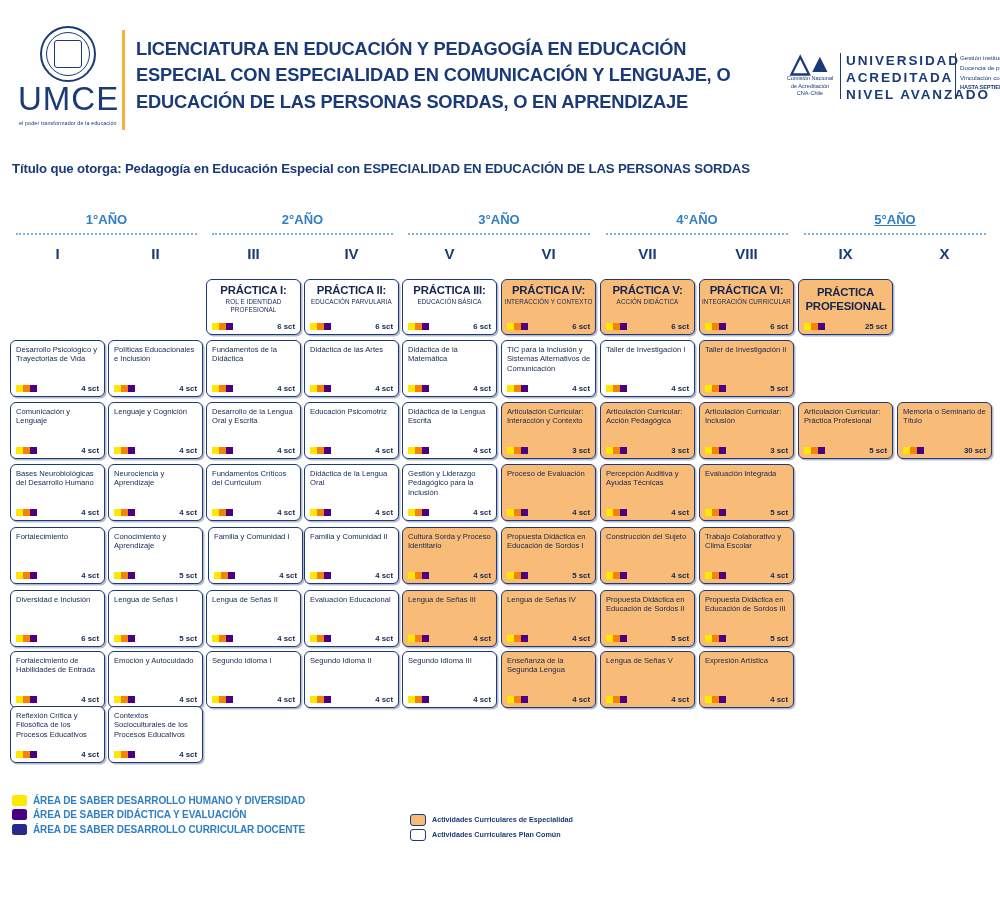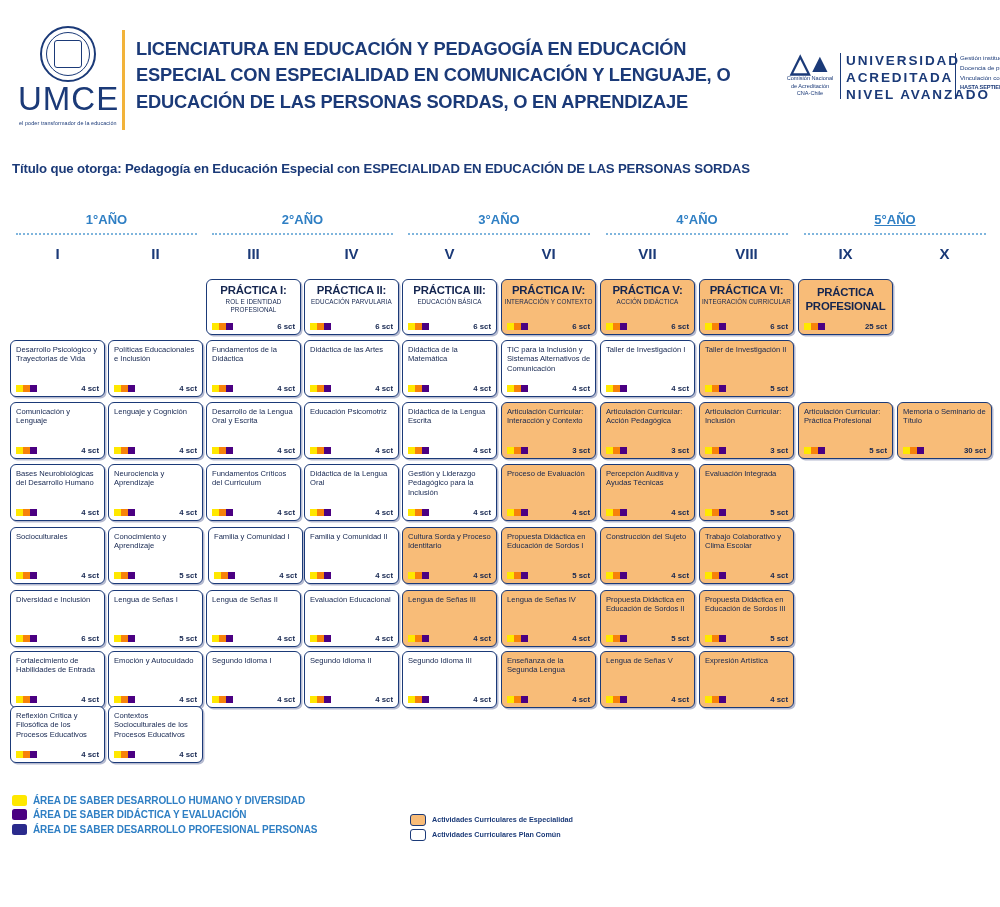--- a/index.html
+++ b/index.html
@@ -442,21 +442,21 @@
     <div class="box esp" style="left:699px;top:464px;width:95px;height:57px;">
       <div class="title">Evaluación Integrada</div>
       <span class="sw">
         <i style="background:#FFE800"></i>
         <i style="background:#F7820A"></i>
         <i style="background:#4B0082"></i>
       </span>
       <div class="sct">5 sct</div>
     </div>
     <div class="box" style="left:10px;top:527px;width:95px;height:57px;">
-      <div class="title">Socioculturales</div>
+      <div class="title">Fortalecimiento</div>
       <span class="sw">
         <i style="background:#FFE800"></i>
         <i style="background:#F7820A"></i>
         <i style="background:#4B0082"></i>
       </span>
       <div class="sct">4 sct</div>
     </div>
     <div class="box" style="left:108px;top:527px;width:95px;height:57px;">
       <div class="title">Conocimiento y Aprendizaje</div>
       <span class="sw">
@@ -689,21 +689,21 @@
       <div class="lrow">
         <span class="chip" style="background:#FFE800"></span>
         <span class="ltxt">ÁREA DE SABER DESARROLLO HUMANO Y DIVERSIDAD</span>
       </div>
       <div class="lrow">
         <span class="chip" style="background:#4B0082"></span>
         <span class="ltxt">ÁREA DE SABER DIDÁCTICA Y EVALUACIÓN</span>
       </div>
       <div class="lrow">
         <span class="chip" style="background:#2A2A8C"></span>
-        <span class="ltxt">ÁREA DE SABER DESARROLLO PROFESIONAL PERSONAS</span>
+        <span class="ltxt">ÁREA DE SABER DESARROLLO CURRICULAR DOCENTE</span>
       </div>
     </div>
 </div>
 <div id="legend2">
     <div class="l2row">
       <span class="chip2" style="background:#f8bc78"></span>
       <span class="l2txt">Actividades Curriculares de Especialidad</span>
     </div>
     <div class="l2row">
       <span class="chip2" style="background:#ffffff"></span>

